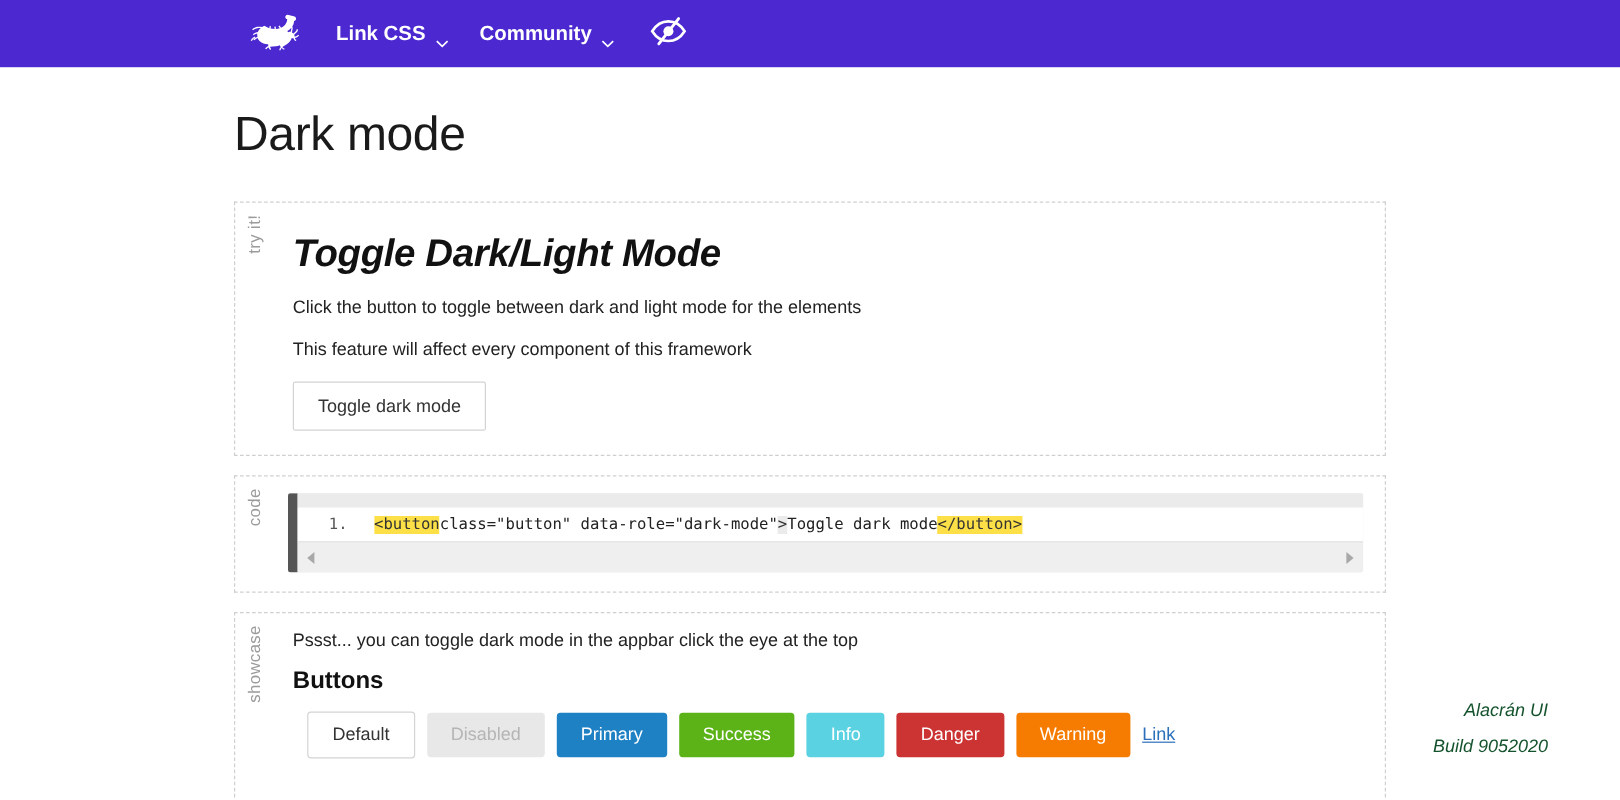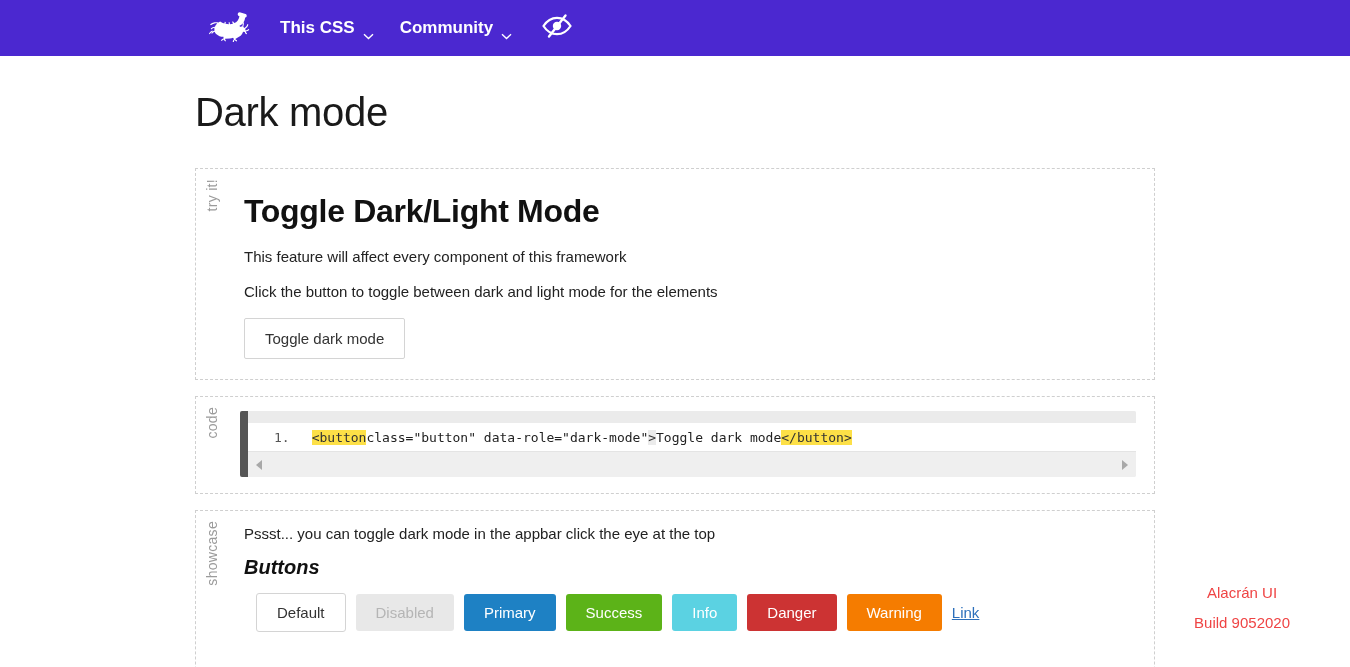--- a/index.html
+++ b/index.html
@@ -86,20 +86,21 @@
     padding: 14px 18px 20px 48px;
   }
 
   
   .h2-title {
     font-size: 32px;
     font-weight: bold;
     color: #111;
     margin: 10px 0 18px 0;
     letter-spacing: -0.3px;
+    font-style: italic;
   }
   .para {
     font-size: 15px;
     color: #222;
     margin: 0 0 18px 0;
   }
   .btn-outline {
     display: inline-block;
     background: #fff;
     border: 1px solid #d4d4d4;
@@ -164,21 +165,20 @@
   .arrow-l { border-right: 6px solid #a8a8a8; }
   .arrow-r { border-left: 6px solid #a8a8a8; }
 
   
   .showcase-body { padding: 14px 18px 34px 48px; }
   .h3-title {
     font-size: 20px;
     font-weight: bold;
     color: #111;
     margin: 14px 0 14px 0;
-    font-style: italic;
   }
   .btn-row {
     display: flex;
     align-items: center;
     gap: 10px;
     padding-left: 12px;
   }
   .btn {
     font-size: 15px;
     font-family: "Liberation Sans", sans-serif;
@@ -200,39 +200,40 @@
     font-size: 15px;
     text-decoration: underline;
     cursor: pointer;
   }
 
   
   .corner {
     position: absolute;
     right: 60px;
     top: 578px;
-    text-align: center;
-    font-size: 15px;
-    color: #ef4444;
+    text-align: right;
+    font-size: 15px;
+    color: #14532d;
     line-height: 30px;
+    font-style: italic;
   }
 </style>
 </head>
 <body>
 
 <div class="appbar" style="background: rgb(75, 40, 208);">
   <div class="brand-logo">
     <svg width="44" height="36" viewBox="0 0 64 52" fill="#ffffff">
       <path d="M47.5 3c-1.6 0-2.8 1.3-2.8 2.9 0 1.5 1 2.6 2.4 2.8-.2 2.6-1.1 4.8-2.6 6.6-1.3 1.6-3 2.8-4.9 3.6l-1.9-2.7-1.3 1 1.6 2.3c-1.5.5-3 .8-4.6.9l-.4-2.9-1.6.2.4 2.8c-1.7 0-3.3-.2-4.9-.6l.5-2.7-1.6-.3-.5 2.6c-2.2-.7-4.2-1.7-6.2-2.9l-2.4 1.5c-1.9-.5-3.9-.6-5.9-.3-2.4.4-4.6 1.4-6.3 2.9l1.1 1.2c1.5-1.3 3.3-2.1 5.4-2.5 1.3-.2 2.6-.2 3.9 0-1.6 1.3-2.8 2.9-3.4 4.7-2.3.3-4.4 1.2-6.1 2.7l1.1 1.2c1.2-1.1 2.7-1.8 4.3-2.2-.2 1.3-.1 2.6.2 3.9-2 .7-3.7 1.9-5 3.6l1.3.9c1-1.3 2.3-2.2 3.8-2.8.6 1.4 1.5 2.7 2.7 3.8 2.7 2.5 6.4 3.8 10.1 3.7l.2 2.3c-1.7.4-3.1 1.5-3.8 3.1l1.5.6c.5-1.2 1.6-2 2.9-2.2.2 1.3.9 2.4 2 3.1l.9-1.3c-.9-.6-1.4-1.6-1.3-2.7l7-.5c1.6-.1 3.2-.5 4.6-1.2l1.4 2.4c-1.2.9-1.9 2.3-1.8 3.8l1.6-.1c-.1-1 .4-2 1.2-2.6.7 1.1 1.9 1.8 3.2 1.9l.1-1.6c-1.1-.1-2-.8-2.4-1.8l5.3-3.2c2.9-1.7 5-4.4 6-7.6l2.5.5c.2 1.5 1.2 2.8 2.6 3.3l.6-1.5c-1-.4-1.7-1.3-1.8-2.4l2.6-.9c1.1-.4 2-1.2 2.5-2.2l-1.4-.7c-.3.7-.9 1.2-1.6 1.5l-2.4.8c0-.8-.2-1.6-.6-2.3l2.8-2.6c1.2-1.1 1.8-2.6 1.7-4.2l-1.6.1c.1 1.1-.4 2.1-1.2 2.9l-2.6 2.4c-.5-.6-1.1-1.1-1.8-1.4l.8-4.3c.3-1.6-.2-3.2-1.3-4.4l-1.2 1.1c.8.8 1.1 1.9.9 3l-.7 3.9c-1.1-.1-2.1.1-3.1.5l-1-1.5c2-1 3.7-2.4 5.2-4.2 1.8-2.2 2.8-4.9 3-7.9 1.4-.2 2.4-1.4 2.4-2.8 0-1.6-1.3-2.9-2.9-2.9z"></path>
       <path d="M8 29.5c-2.3.9-4.1 2.6-5.2 4.8l1.4.7c.9-1.8 2.4-3.2 4.3-3.9l-.5-1.6z"></path>
     </svg>
   </div>
 
   <div class="nav-item">
-    <span>This CSS</span>
+    <span>Link CSS</span>
     <span class="nav-caret">
       <svg width="11" height="7" viewBox="0 0 11 7">
           <path d="M1 1.2 L5.5 5.6 L10 1.2" stroke="#ffffff" stroke-width="1.4" fill="none"></path>
         </svg>
     </span>
   </div>
 
 
   <div class="nav-item">
     <span>Community</span>
@@ -255,22 +256,22 @@
 </div>
 
 <div class="page">
 
   <h1 class="page-title">Dark mode</h1>
 
   <div class="panel">
     <div class="panel-tag">try it!</div>
     <div class="panel-body">
       <div class="h2-title">Toggle Dark/Light Mode</div>
+      <p class="para">Click the button to toggle between dark and light mode for the elements</p>
       <p class="para">This feature will affect every component of this framework</p>
-      <p class="para">Click the button to toggle between dark and light mode for the elements</p>
       <button class="btn-outline">Toggle dark mode</button>
     </div>
   </div>
 
   <div class="panel">
     <div class="panel-tag">code</div>
     <div class="code-panel-body">
       <div class="code-wrap">
         <div class="code-gutter"></div>
         <div class="code-area">

